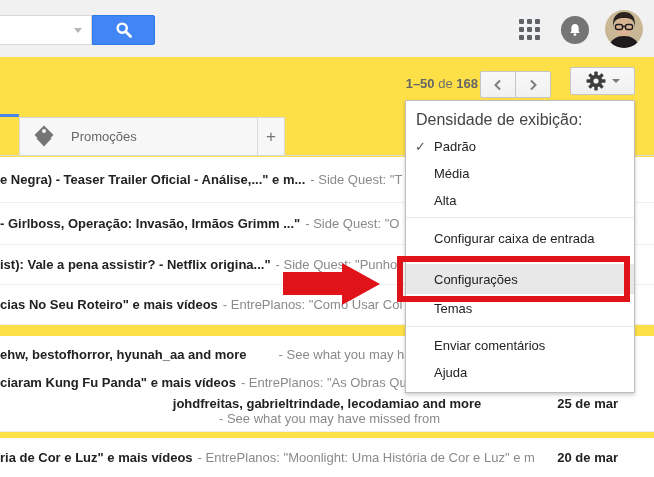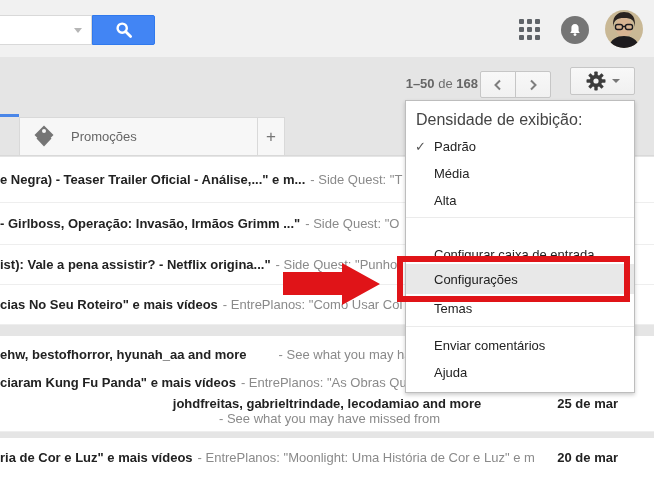--- a/index.html
+++ b/index.html
@@ -1,17 +1,17 @@
 <!DOCTYPE html>
 <html><head>
 <meta charset="utf-8">
 <style>
   html,body{margin:0;padding:0;background:#fff;}
   #app{position:relative;width:654px;height:477px;overflow:hidden;
-       font-family:"Liberation Sans","DejaVu Sans",sans-serif;background:#e5e5e5;}
+       font-family:"Liberation Sans","DejaVu Sans",sans-serif;background:#fde047;}
   .abs{position:absolute;}
 
   
   .topbar{left:0;top:0;width:654px;height:57px;background:#f1f1f1;}
   .search-input{left:0;top:15px;width:92px;height:30px;background:#fff;
     border:1px solid #d9d9d9;border-left:none;box-sizing:border-box;outline:none;
     font-size:13px;padding:0 16px 0 6px;}
   .input-caret{left:74px;top:28px;width:0;height:0;border-left:4px solid transparent;
     border-right:4px solid transparent;border-top:5px solid #b6b6b6;}
   .search-btn{left:92px;top:15px;width:63px;height:30px;background:#4285f4;
@@ -201,21 +201,21 @@
       <span class="check">✓</span>
       <span>Padrão</span>
     </div>
     <div class="mi" style="top:59px;height:26px;">
       <span>Média</span>
     </div>
     <div class="mi" style="top:86px;height:26px;">
       <span>Alta</span>
     </div>
     <div class="sep" style="top:116px;"></div>
-    <div class="mi" style="top:140px;height:27px;padding-left:28px;">
+    <div class="mi" style="top:124px;height:27px;padding-left:28px;">
       <span>Configurar caixa de entrada</span>
     </div>
     <div class="mi hl" style="top:163px;height:30px;">
       <span>Configurações</span>
     </div>
     <div class="mi" style="top:194px;height:26px;">
       <span>Temas</span>
     </div>
     <div class="sep" style="top:225px;"></div>
     <div class="mi" style="top:231px;height:26px;">

